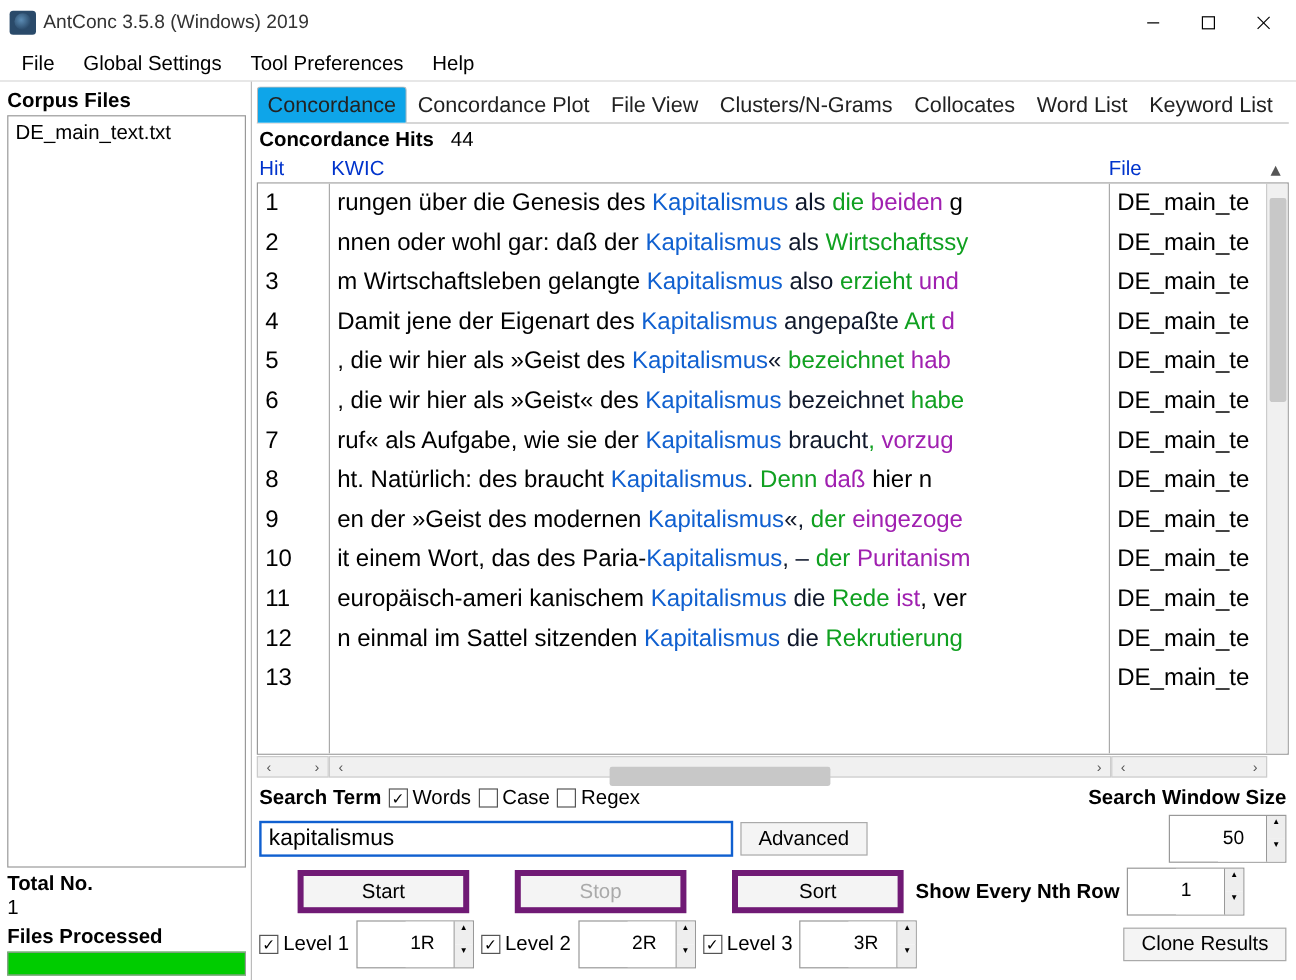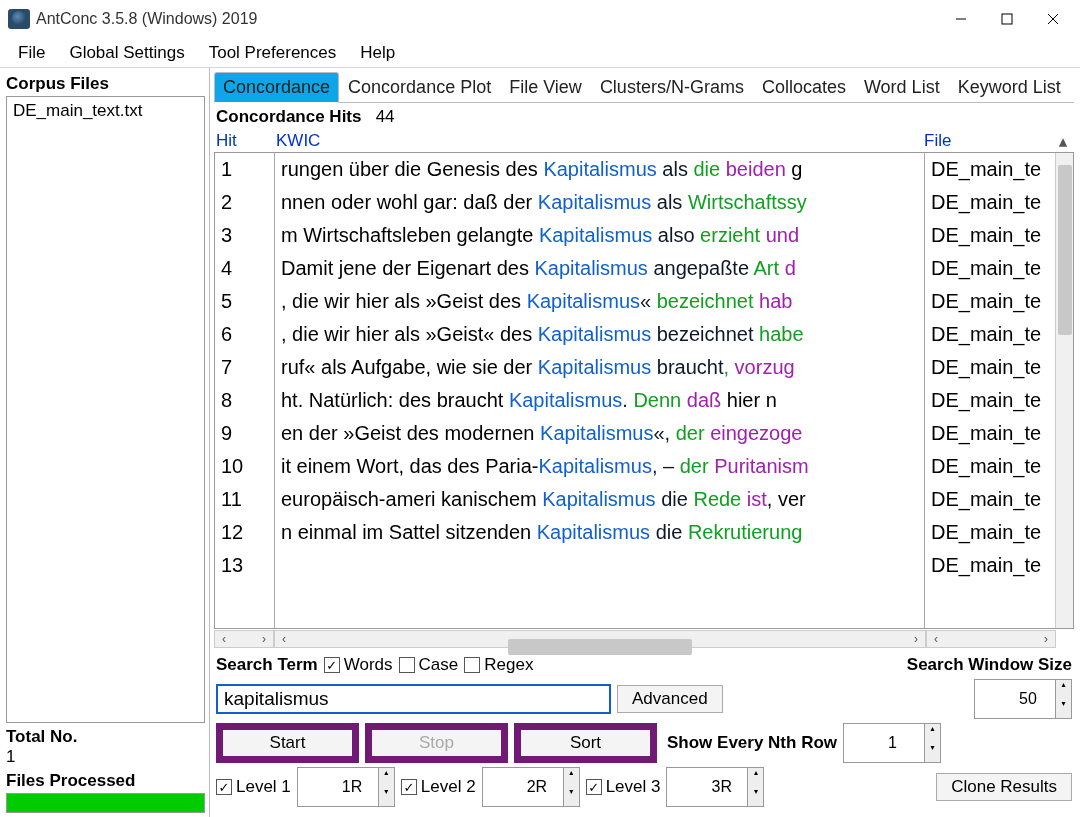--- a/index.html
+++ b/index.html
@@ -67,21 +67,21 @@
   .hscroll .track { flex: 1; position: relative; }
   .hscroll .thumb { position: absolute; top: 0; height: 16px; background: #c8c8c8; border-radius: 2px; }
   
   
   .bottom { padding: 6px 2px 2px 2px; }
   .row { display: flex; align-items: center; gap: 6px; margin-bottom: 4px; }
   .blabel { font-weight: bold; font-size: 17px; }
   .chk { display: inline-flex; align-items: center; gap: 4px; font-size: 17px; }
   .chk .box { width: 16px; height: 16px; border: 1px solid #555; display: inline-flex; align-items: center; justify-content: center; font-size: 13px; }
   .tinput { border: 2px solid #1060d0; height: 30px; padding: 0 6px; font-size: 19px; }
-  .btn { background: #f4f4f4; border: 7px solid #701a75; padding: 3px 0; width: 143px; text-align: center; font-size: 17px; }
+  .btn { background: #f4f4f4; border: 5px solid #701a75; padding: 3px 0; width: 143px; text-align: center; font-size: 17px; margin-left: 32px; }
   .btn2 { background: #f4f4f4; border: 1px solid #aaa; padding: 3px 14px; font-size: 17px; }
   .btn.dis { color: #aaa; }
   .spin { display: inline-flex; align-items: stretch; border: 1px solid #999; height: 40px; padding-left: 40px; }
   .spin input { border: none; width: 40px; padding: 0 4px; font-size: 16px; }
   .spin .sp { width: 16px; display: flex; flex-direction: column; border-left: 1px solid #999; }
   .spin .sp div { flex: 1; font-size: 8px; text-align: center; line-height: 10px; background: #eee; }
   .flexspace { flex: 1; }
 </style>
 </head>
 <body>

